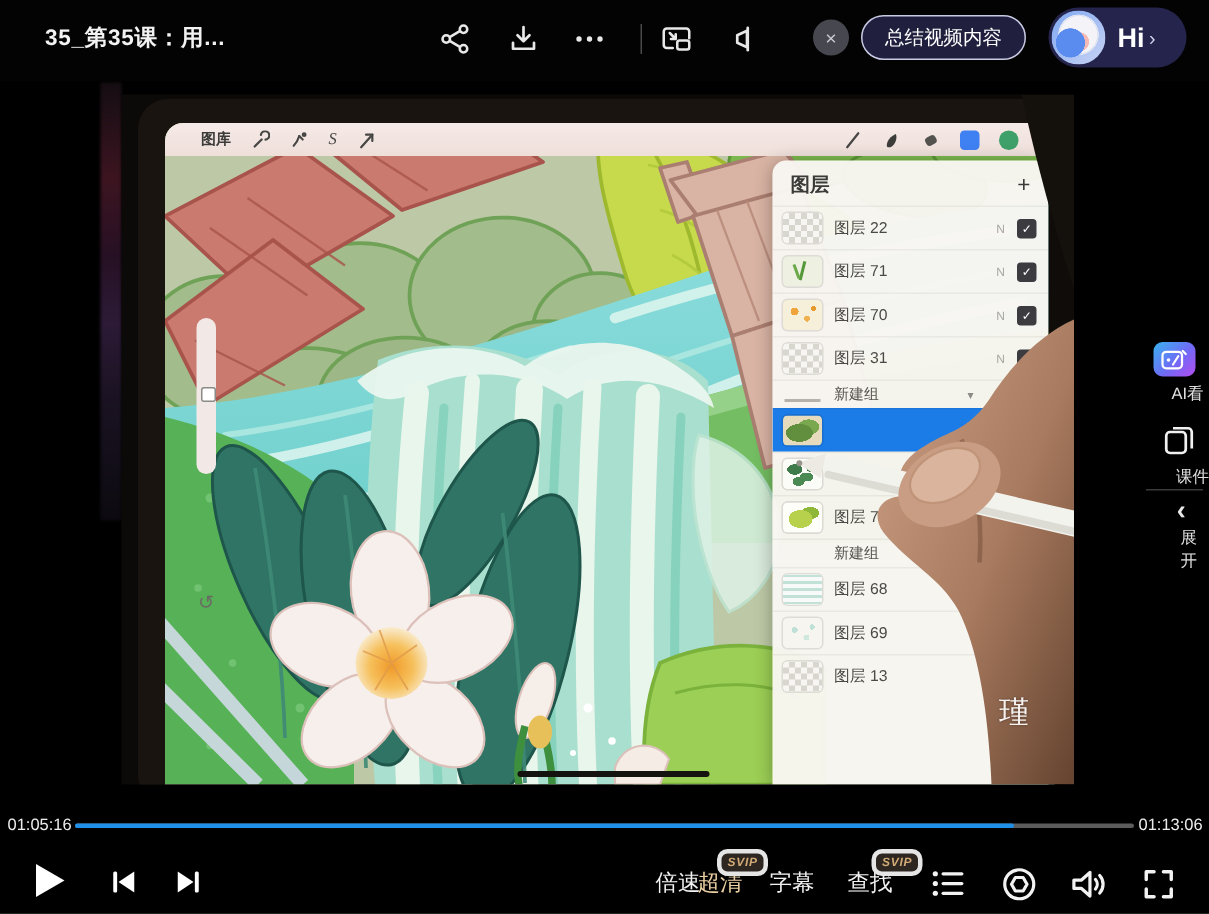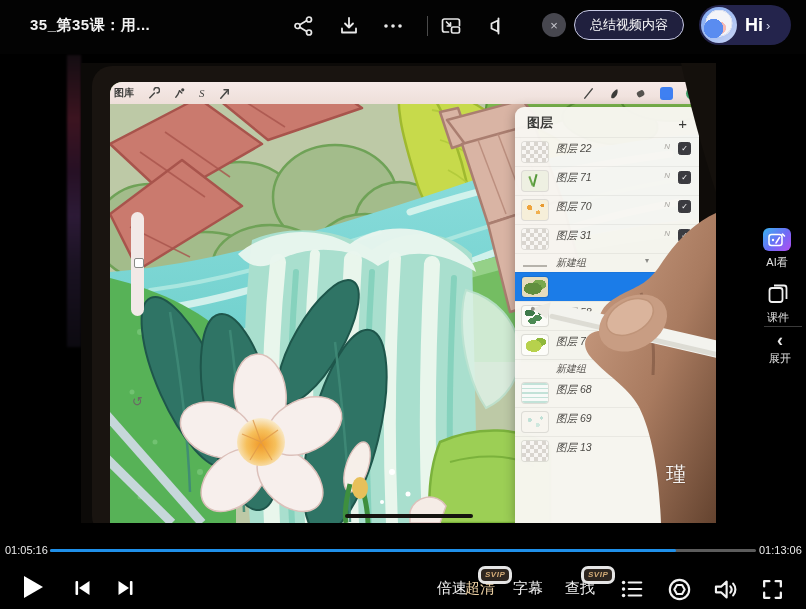--- a/index.html
+++ b/index.html
@@ -32,40 +32,40 @@
 
   
   .video{position:absolute;left:81px;top:63px;width:635px;height:460px;background:#0c0a08;overflow:hidden;cursor:pointer;}
   .bezel{position:absolute;left:11px;top:3px;width:612px;height:470px;border-radius:20px;background:#191410;}
   .screen{position:absolute;left:29px;top:19px;width:593px;height:441px;border-radius:12px 12px 0 0;overflow:hidden;background:#bdc9a6;}
   .painting{position:absolute;left:0;top:0;width:593px;height:441px;}
 
   
   .pc-topbar{position:absolute;left:0;top:0;width:593px;height:22px;
              background:linear-gradient(180deg,#f6eae8,#eedfd9);border-radius:12px 12px 0 0;
-             display:flex;align-items:center;justify-content:space-between;padding:0 4px;box-sizing:border-box;z-index:5;}
+             display:flex;align-items:center;justify-content:space-between;padding:0 24px;box-sizing:border-box;z-index:5;}
   .pc-left,.pc-right{display:flex;align-items:center;gap:13px;}
   .pc-gallery{font-size:10px;color:#3c3c3a;font-weight:bold;}
   .pc-glyph{width:13px;height:13px;display:block;}
   .pc-s{font-family:"Liberation Serif",serif;font-style:italic;font-size:11px;color:#474745;line-height:13px;}
   .pc-layersq{width:13px;height:13px;border-radius:3px;background:#3f80f2;}
   .pc-colordot{width:13px;height:13px;border-radius:50%;background:#3fa069;}
 
   
   .pc-side{position:absolute;left:21px;top:130px;width:13px;height:104px;background:#f2e9e7;border-radius:7px;z-index:4;}
   .pc-side .sq{position:absolute;left:2.5px;top:46px;width:8px;height:8px;border:1.4px solid #8a8a86;border-radius:2px;background:#fff;}
   .pc-undo{position:absolute;left:22px;top:312px;font-size:13px;color:#6a6a64;z-index:4;}
 
   
   .lpanel{position:absolute;left:434px;top:44px;width:184px;height:416px;background:rgba(248,246,242,.97);
           border-radius:9px 9px 0 0;box-shadow:0 2px 12px rgba(0,0,0,.3);z-index:6;overflow:hidden;}
   .lhead{display:flex;align-items:center;justify-content:space-between;padding:7px 12px 5px 12px;}
   .lhead .t{font-size:13px;font-weight:bold;color:#3a3a38;}
   .lhead .p{font-size:15px;color:#3a3a38;cursor:pointer;}
-  .lrow{display:flex;align-items:flex-start;gap:8px;padding:4px 8px 4px 7px;border-top:1px solid rgba(0,0,0,.05);font-style:italic;}
+  .lrow{display:flex;align-items:center;gap:8px;padding:4px 8px 4px 7px;border-top:1px solid rgba(0,0,0,.05);}
   .lrow.selected{background:#1b7ce8;}
   .lrow.selected .llabel{color:#fff;}
   .lrow.group{padding:2px 8px 2px 7px;}
   .thumb{position:relative;width:26px;height:20px;border-radius:3px;flex:0 0 auto;
          box-shadow:0 0 0 1px rgba(0,0,0,.1);overflow:hidden;background:#fff;}
   .lrow.group .thumb{height:12px;box-shadow:none;background:transparent;}
   .llabel{flex:1;font-size:10.5px;color:#4c4a46;white-space:nowrap;overflow:hidden;}
   .lrow.group .llabel{font-size:10px;color:#55524e;}
   .caret{font-size:8px;color:#8a8a86;}
   .blend{width:13px;font-size:8px;color:#a9a7a2;text-align:right;}
@@ -99,21 +99,21 @@
   .t-none::before{content:"";position:absolute;left:1px;top:9px;width:24px;height:2px;background:#b6b2ab;}
 
   
   .handsvg{position:absolute;left:0;top:0;width:635px;height:460px;z-index:8;pointer-events:none;}
   .vidmark{position:absolute;left:585px;top:398px;z-index:9;color:#fff;font-size:20px;opacity:.92;
            font-family:"DejaVu Serif",serif;text-shadow:0 0 2px rgba(0,0,0,.4);}
   .homeline{position:absolute;left:264px;top:451px;width:128px;height:4px;border-radius:2px;background:#15130f;z-index:7;}
 
   
   .sbtn{position:absolute;display:flex;flex-direction:column;align-items:center;gap:4px;cursor:pointer;z-index:40;}
-  .sbtn .lab{font-size:11px;color:#e0e0e0;}
+  .sbtn .lab{font-size:11px;color:#e0e0e0;margin-left:18px;}
   .aiicon{width:28px;height:23px;border-radius:6px;background:linear-gradient(135deg,#38b4f0,#6f6af5 55%,#b44df0);
           display:flex;align-items:center;justify-content:center;}
   .sdiv{position:absolute;left:764px;top:326px;width:38px;height:1px;background:#3a3a3a;z-index:40;}
   .chevleft{font-size:18px;color:#e8e8e8;font-weight:bold;line-height:14px;}
 
   
   .timecur{position:absolute;left:5px;top:544px;font-size:11px;color:#ececec;z-index:40;}
   .timetot{position:absolute;left:759px;top:544px;font-size:11px;color:#ececec;z-index:40;}
   .ptrack{position:absolute;left:50px;top:549px;width:706px;height:3px;background:#5c5c5c;border-radius:2px;z-index:39;cursor:pointer;}
   .pfill{height:3px;background:#1f8fe8;border-radius:2px;width:0;}

